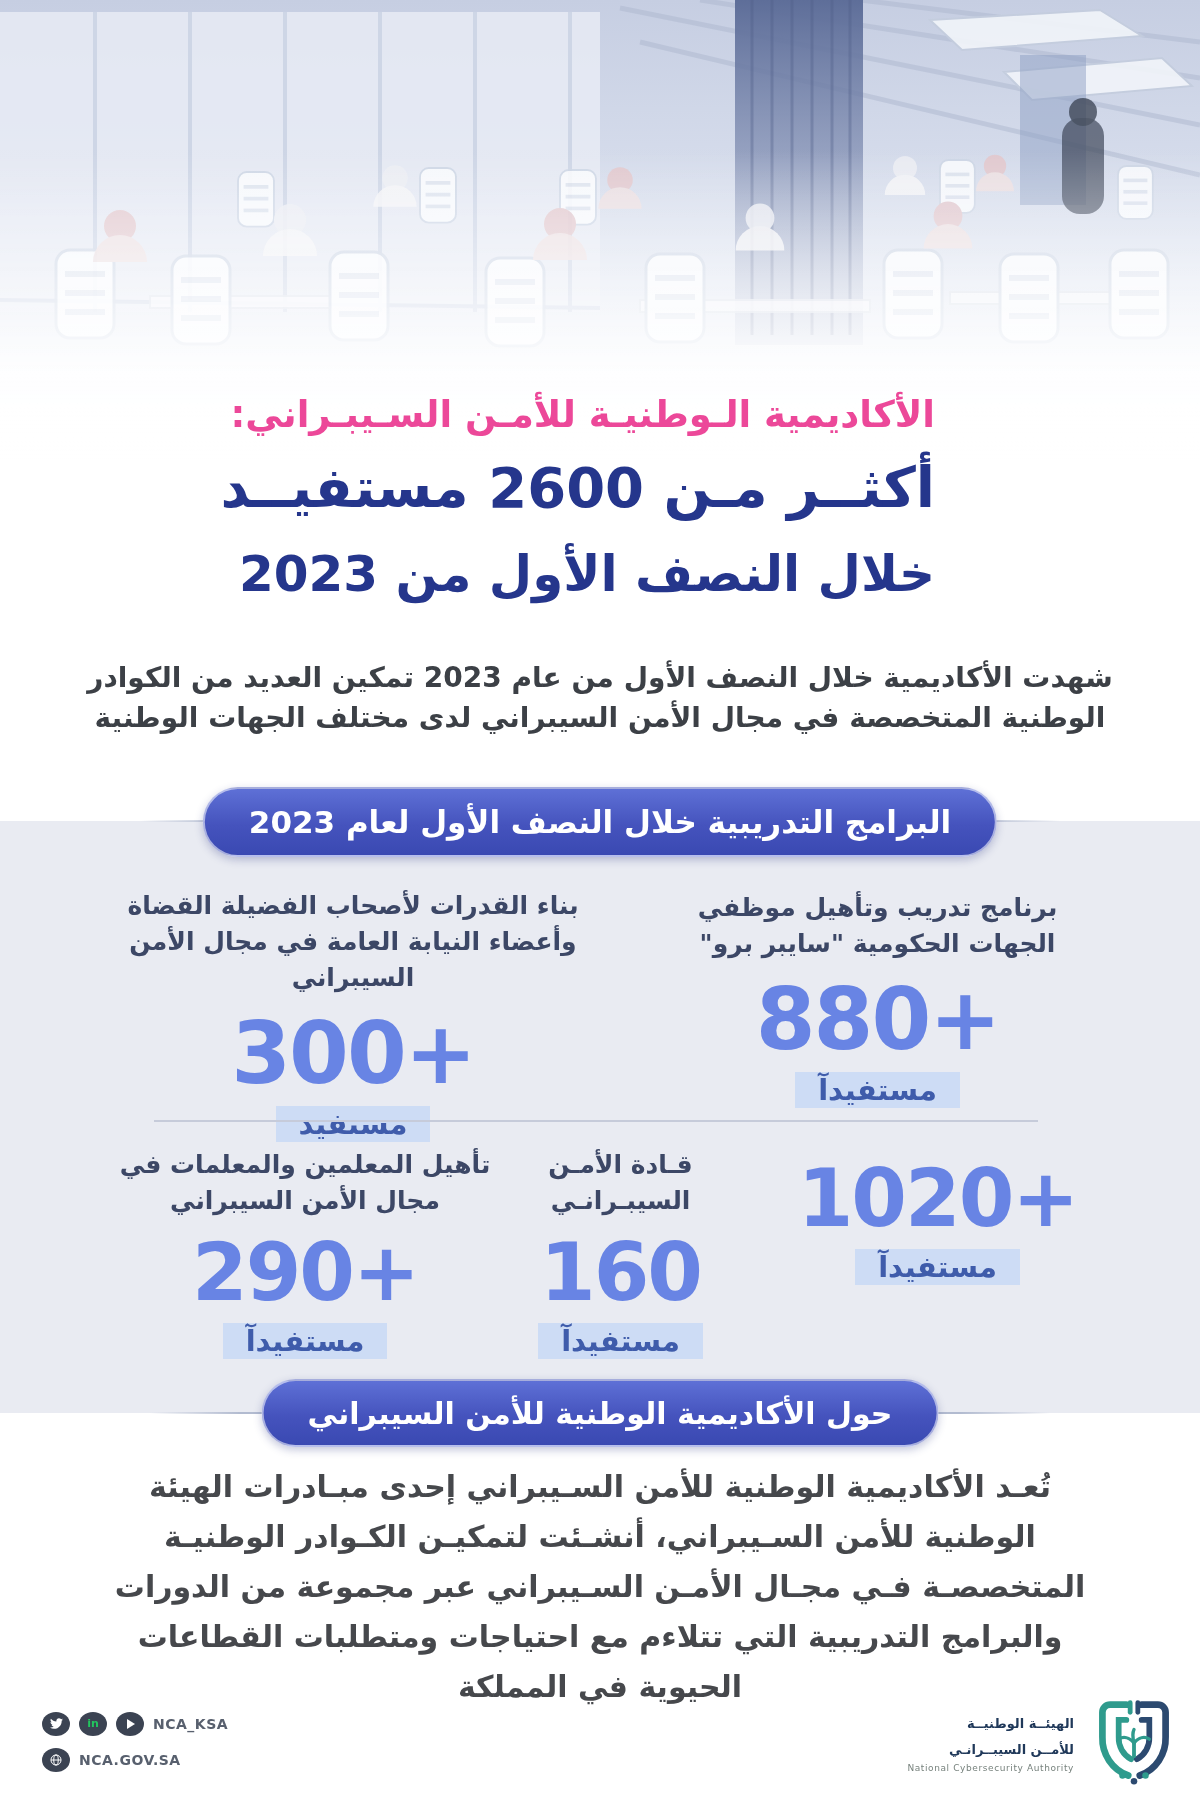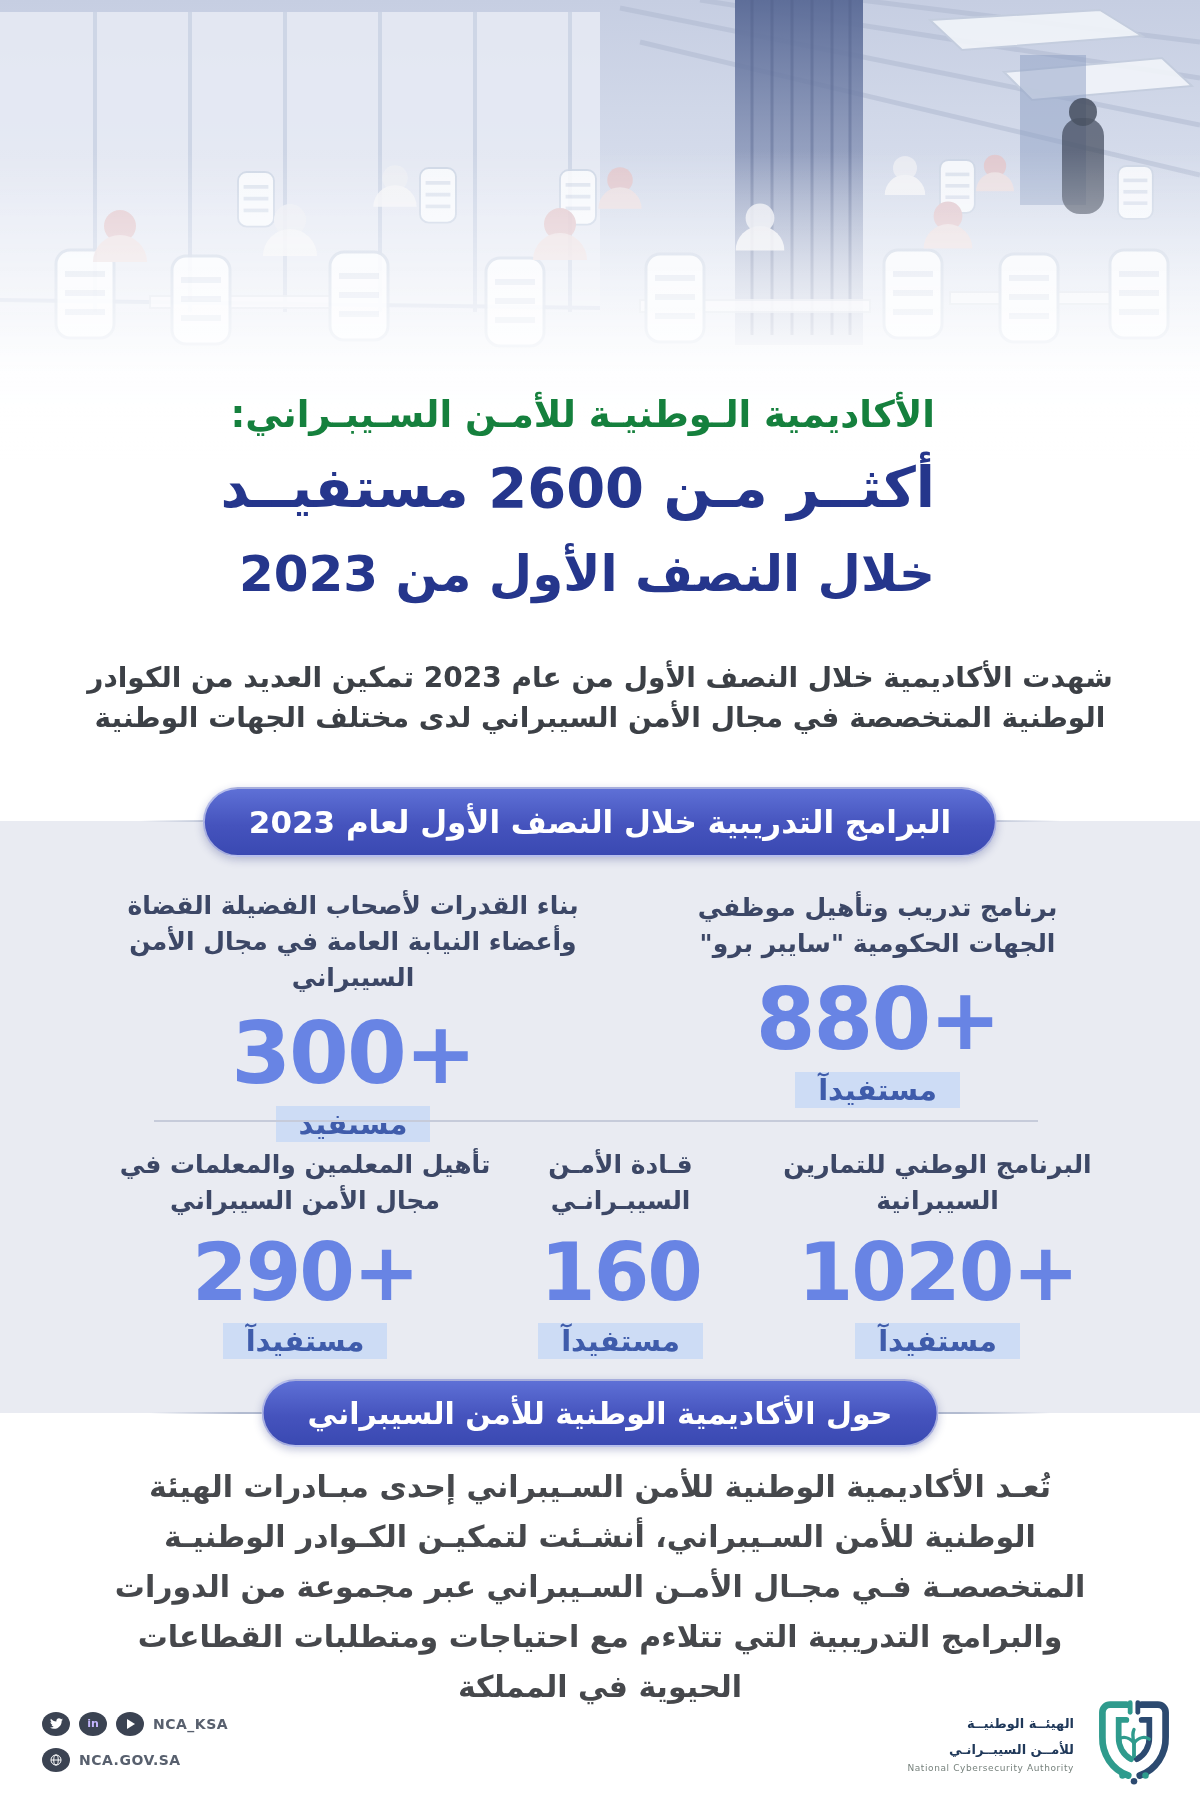--- a/index.html
+++ b/index.html
@@ -4,21 +4,21 @@
 <style>
   html,body{margin:0;padding:0;background:#fff;}
   .poster{
     position:relative;width:1200px;height:1815px;margin:0 auto;overflow:hidden;
     background:#ffffff;font-family:"DejaVu Sans",sans-serif;
   }
   
   .hero{position:absolute;top:0;left:0;width:1200px;height:460px;}
   
   .head-block{position:absolute;top:396px;right:265px;text-align:right;direction:rtl;}
-  .eyebrow{font-size:37px;font-weight:bold;color:#15803d;line-height:1;margin:0 0 27px 0;}
+  .eyebrow{font-size:37px;font-weight:bold;color:#ec4899;line-height:1;margin:0 0 27px 0;}
   .headline1{font-size:56px;font-weight:bold;color:#25368c;line-height:1;margin:0 0 33px 0;}
   .headline2{font-size:50px;font-weight:bold;color:#25368c;line-height:1;margin:0;}
   .intro{
     position:absolute;top:658px;left:0;width:1200px;box-sizing:border-box;padding:0 70px;
     direction:rtl;text-align:center;font-size:28px;line-height:40px;color:#3c4046;font-weight:bold;
   }
   
   .programs-bg{position:absolute;top:821px;left:0;width:1200px;height:592px;background:#e9ebf2;}
   .rule{position:absolute;height:2px;
     background:linear-gradient(90deg,rgba(178,187,208,0),#b2bbd0 10%,#b2bbd0 90%,rgba(178,187,208,0));}
@@ -60,21 +60,21 @@
   .s5{top:1145px;left:100px;width:410px;}
   
   .about-text{
     position:absolute;top:1462px;left:105px;width:990px;
     direction:rtl;text-align:center;font-size:30px;line-height:50px;color:#46484c;font-weight:bold;
   }
   
   .social{position:absolute;left:42px;top:1710px;}
   .soc-row{display:flex;align-items:center;gap:9px;height:27px;margin-bottom:9px;}
   .circle{
-    width:28px;height:24px;border-radius:50%;background:#3b4352;color:#c4b5fd;flex:0 0 auto;
+    width:28px;height:24px;border-radius:50%;background:#3b4352;color:#22c55e;flex:0 0 auto;
     display:flex;align-items:center;justify-content:center;
   }
   .in-glyph{font-size:11px;font-weight:bold;line-height:1;font-family:"DejaVu Sans",sans-serif;}
   .play-glyph{width:0;height:0;border-style:solid;border-width:5px 0 5px 8px;border-color:transparent transparent transparent #ffffff;margin-left:2px;}
   .soc-text{font-size:14px;font-weight:bold;color:#58606e;letter-spacing:.5px;font-family:"DejaVu Sans",sans-serif;}
   .nca-logo{position:absolute;right:18px;top:1697px;display:flex;align-items:center;gap:12px;}
   .nca-text{text-align:right;direction:rtl;}
   .nca-ar{font-size:13px;font-weight:bold;color:#20395a;line-height:26px;}
   .nca-en{font-size:9px;color:#77827d;letter-spacing:.6px;direction:ltr;text-align:center;}
 </style>
@@ -199,21 +199,20 @@
 
   <div class="stat s2">
     <div class="stat-label">بناء القدرات لأصحاب الفضيلة القضاة وأعضاء النيابة العامة في مجال الأمن السيبراني</div>
     <div class="stat-value v-big">300+</div>
     <div class="stat-unit-wrap"><span class="stat-unit">مستفيد</span></div>
   </div>
 
   <div class="divider"></div>
 
   <div class="stat s3">
-    <div class="stat-label">البرنامج الوطني للتمارين السيبرانية</div>
     <div class="stat-value v-mid">1020+</div>
     <div class="stat-unit-wrap"><span class="stat-unit">مستفيدآ</span></div>
   </div>
 
   <div class="stat s4">
     <div class="stat-label">قـادة الأمـن السيبـرانـي</div>
     <div class="stat-value v-mid">160</div>
     <div class="stat-unit-wrap"><span class="stat-unit">مستفيدآ</span></div>
   </div>
 

